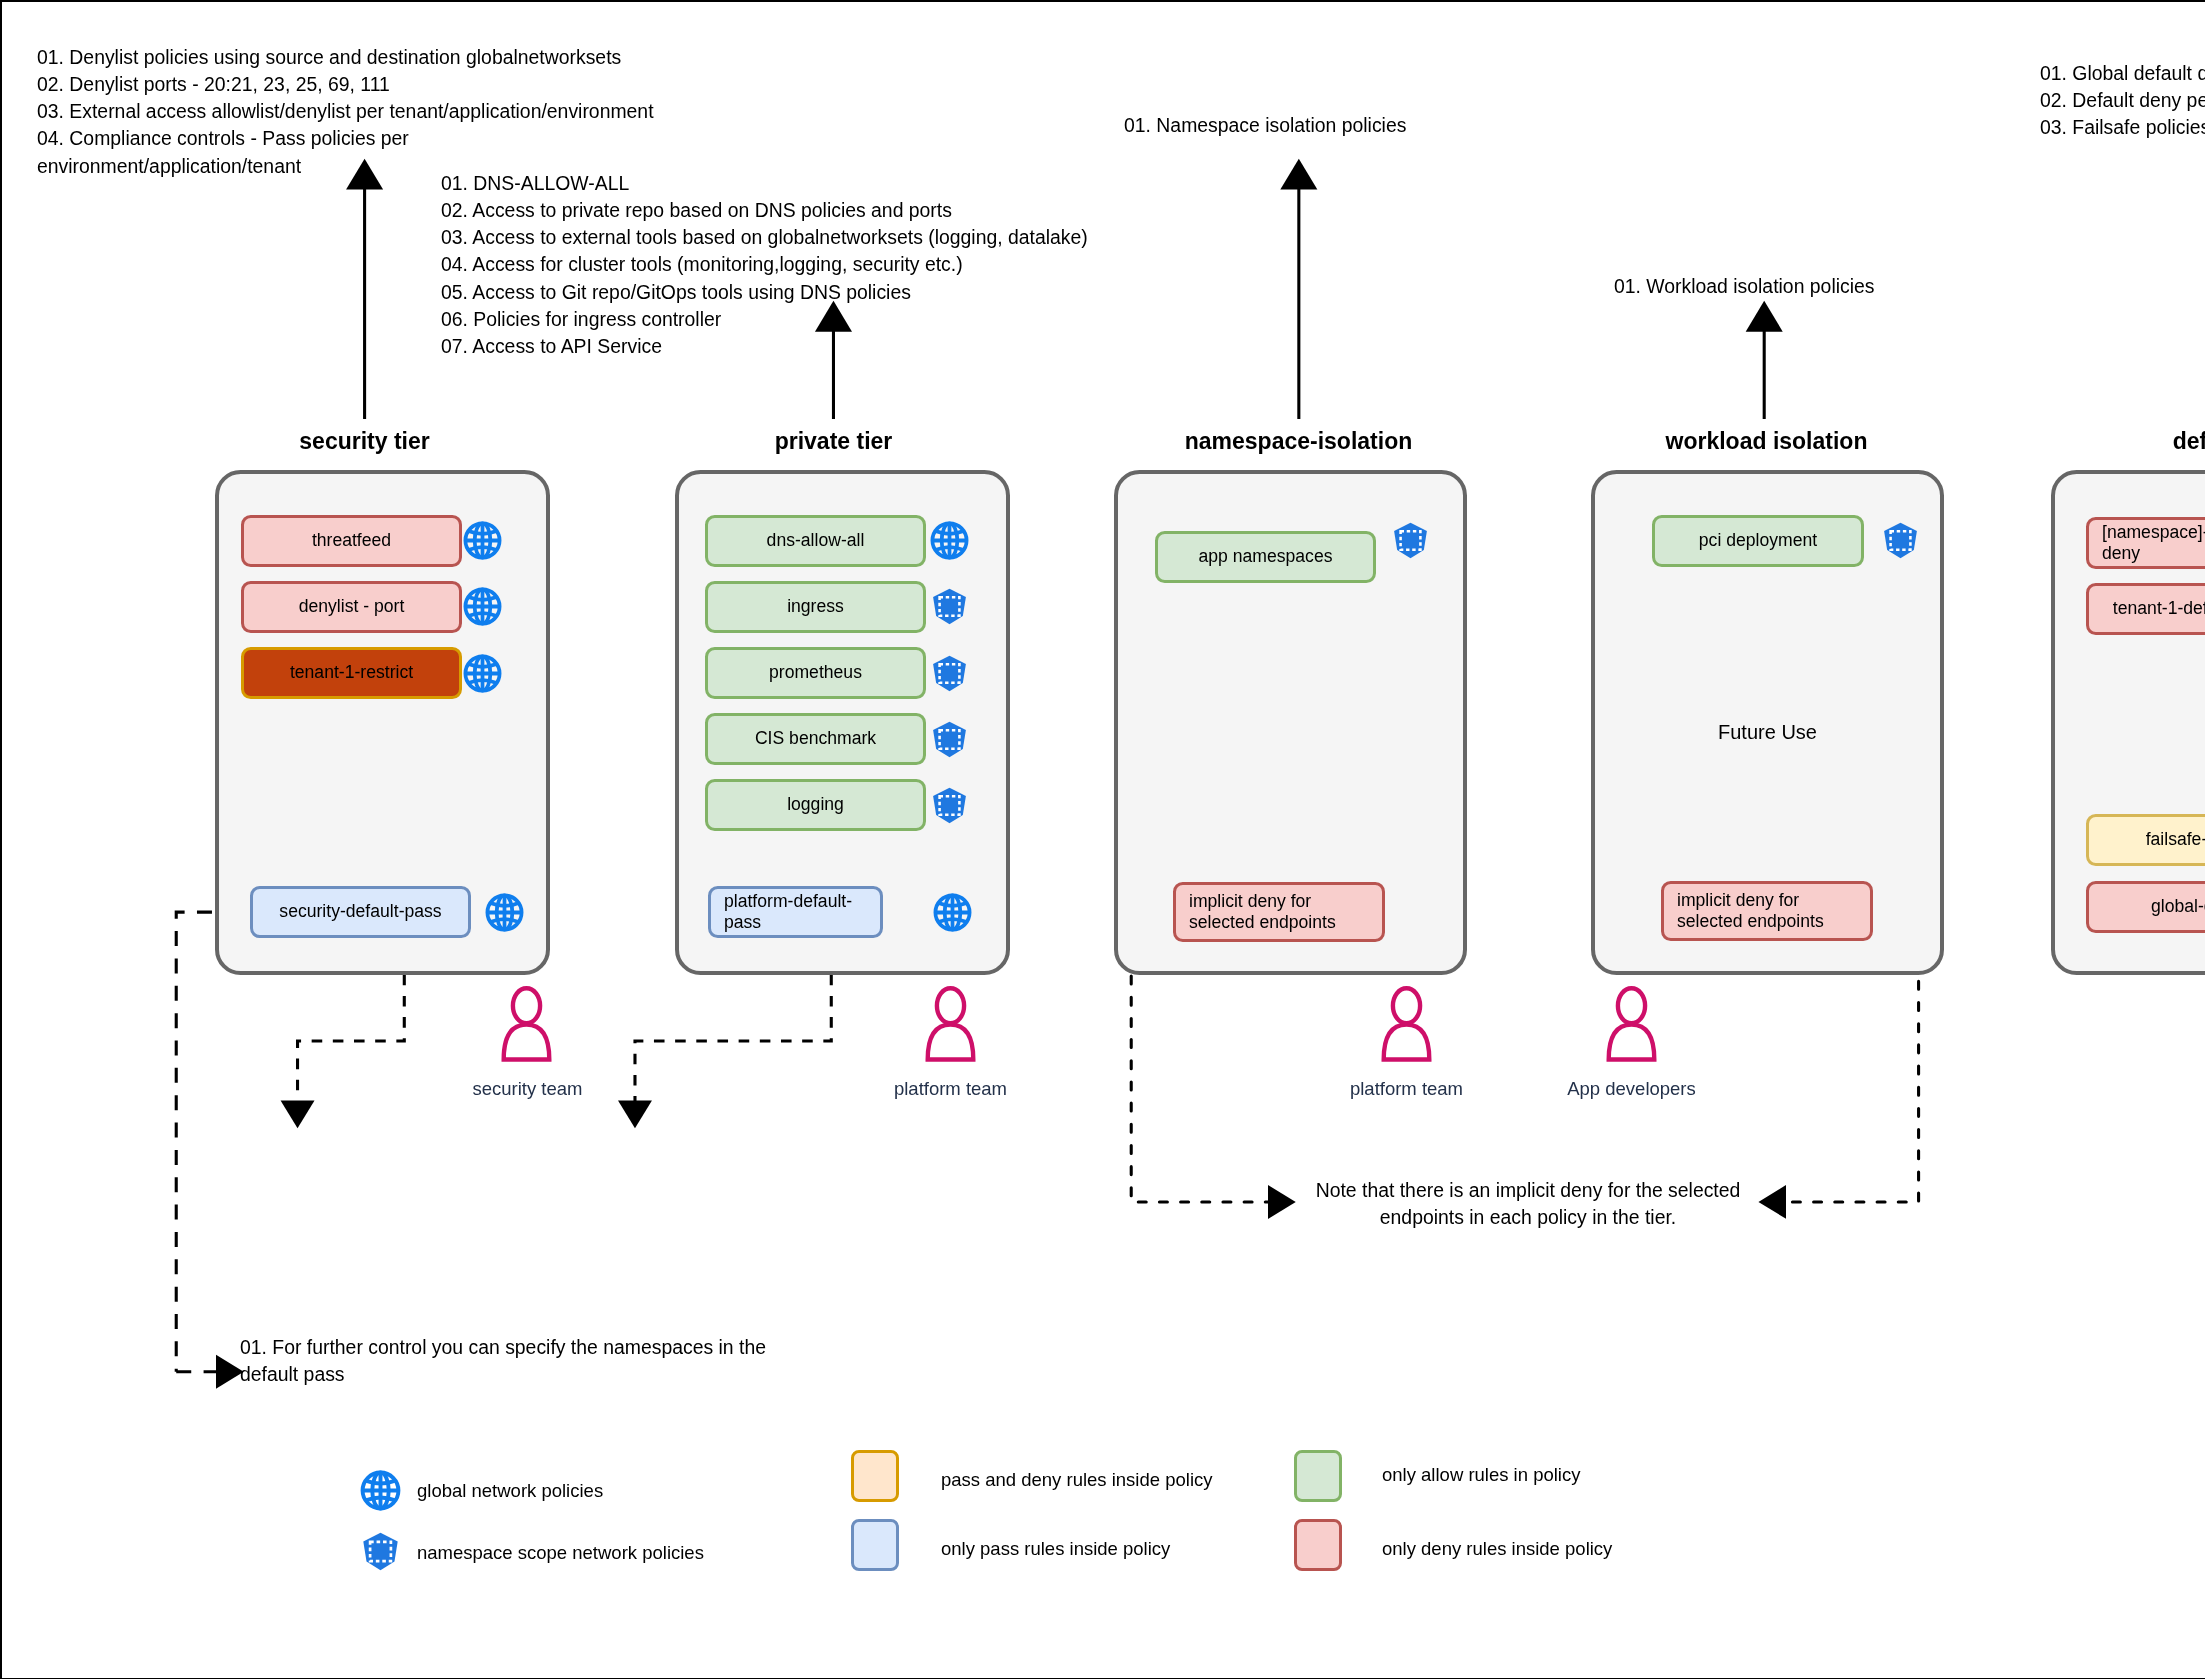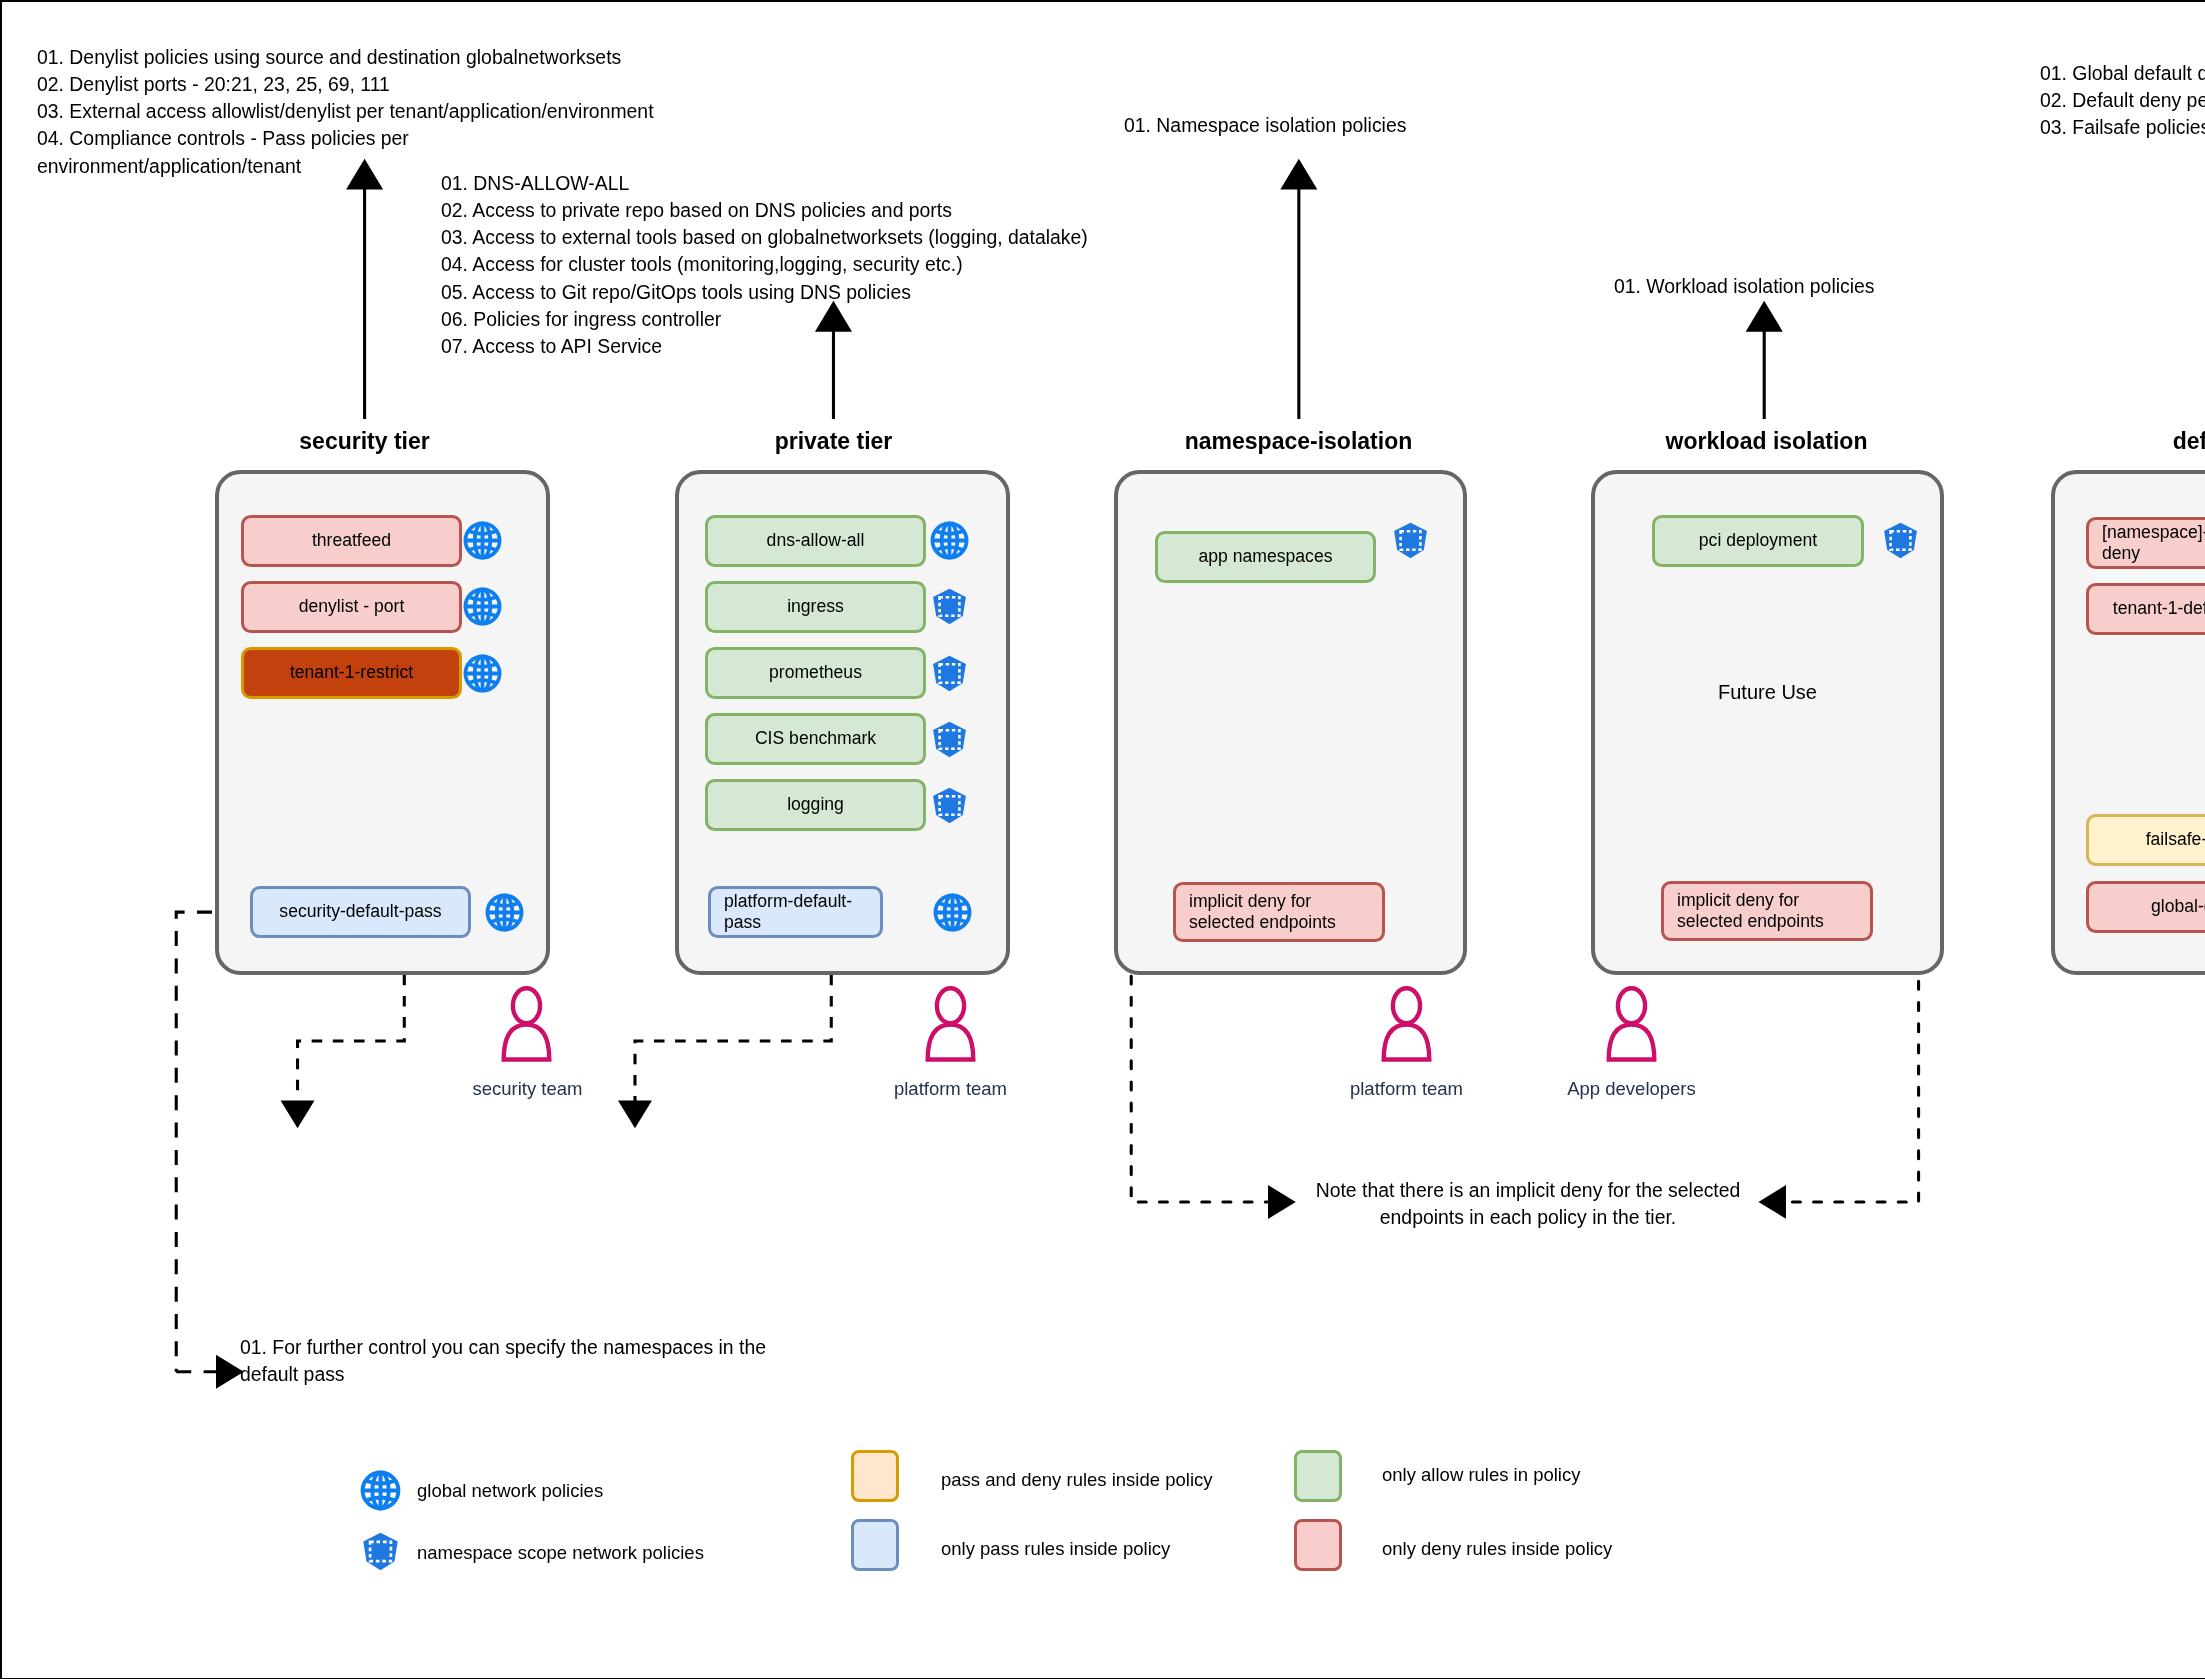--- a/index.html
+++ b/index.html
@@ -54,21 +54,21 @@
     color:#000;
     line-height:1.22;
     padding:0 13px;
   }
   .chip.deny  {background:#F8CECC;border-color:#B85450;}
   .chip.allow {background:#D5E8D4;border-color:#82B366;}
   .chip.pass  {background:#DAE8FC;border-color:#6C8EBF;}
   .chip.passdeny{background:#c2410c;border-color:#D79B00;}
   .chip.failsafe{background:#FFF2CC;border-color:#D6B656;}
   .future-use{
-    position:absolute;font-size:20px;color:#000;text-align:center;white-space:nowrap;
+    position:absolute;font-size:20px;color:#000;text-align:center;white-space:nowrap;margin-top:40px;
   }
   
   .ic{position:absolute;}
   
   .persona{position:absolute;}
   .persona-label{
     position:absolute;font-size:18.5px;color:#23314a;text-align:center;white-space:nowrap;
   }
   
   .legend-sw{

